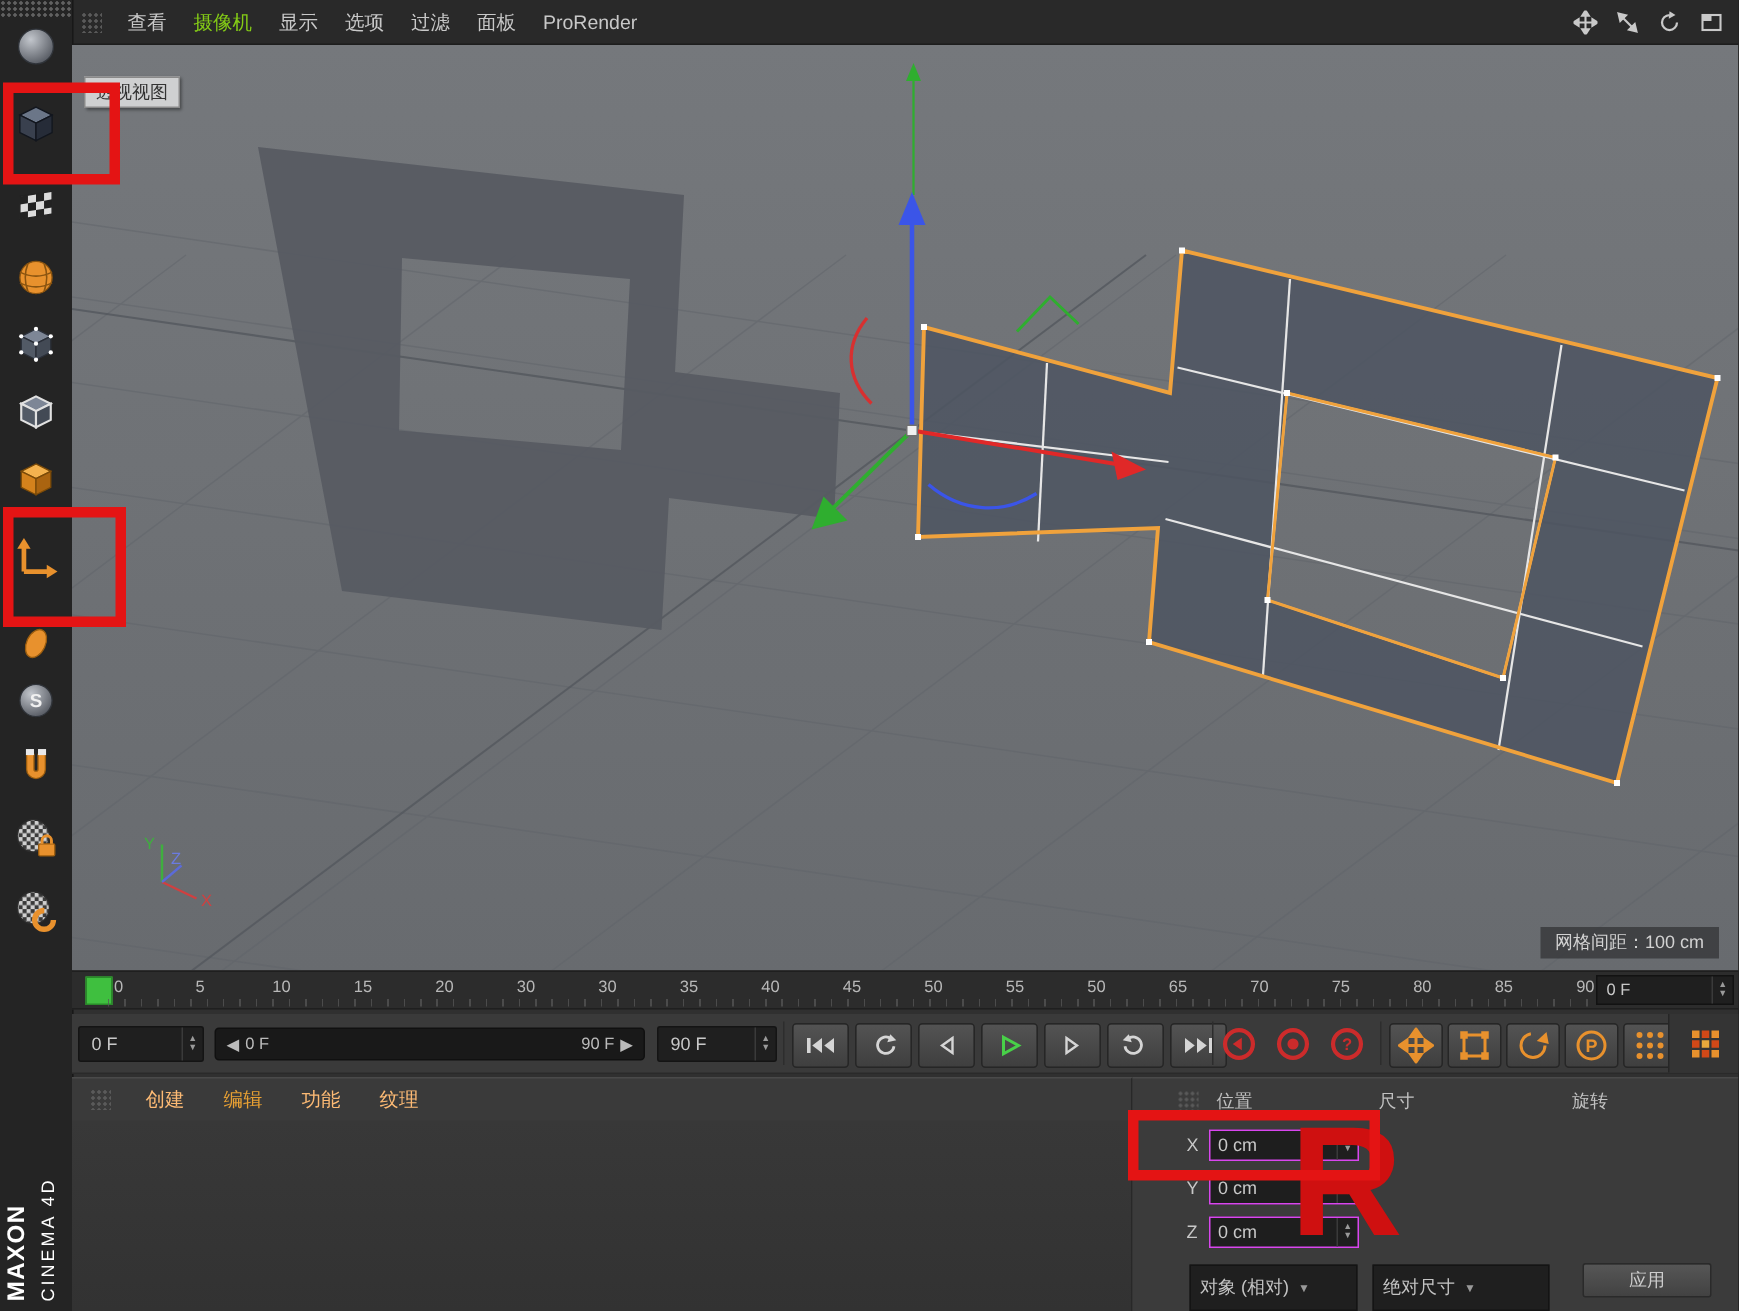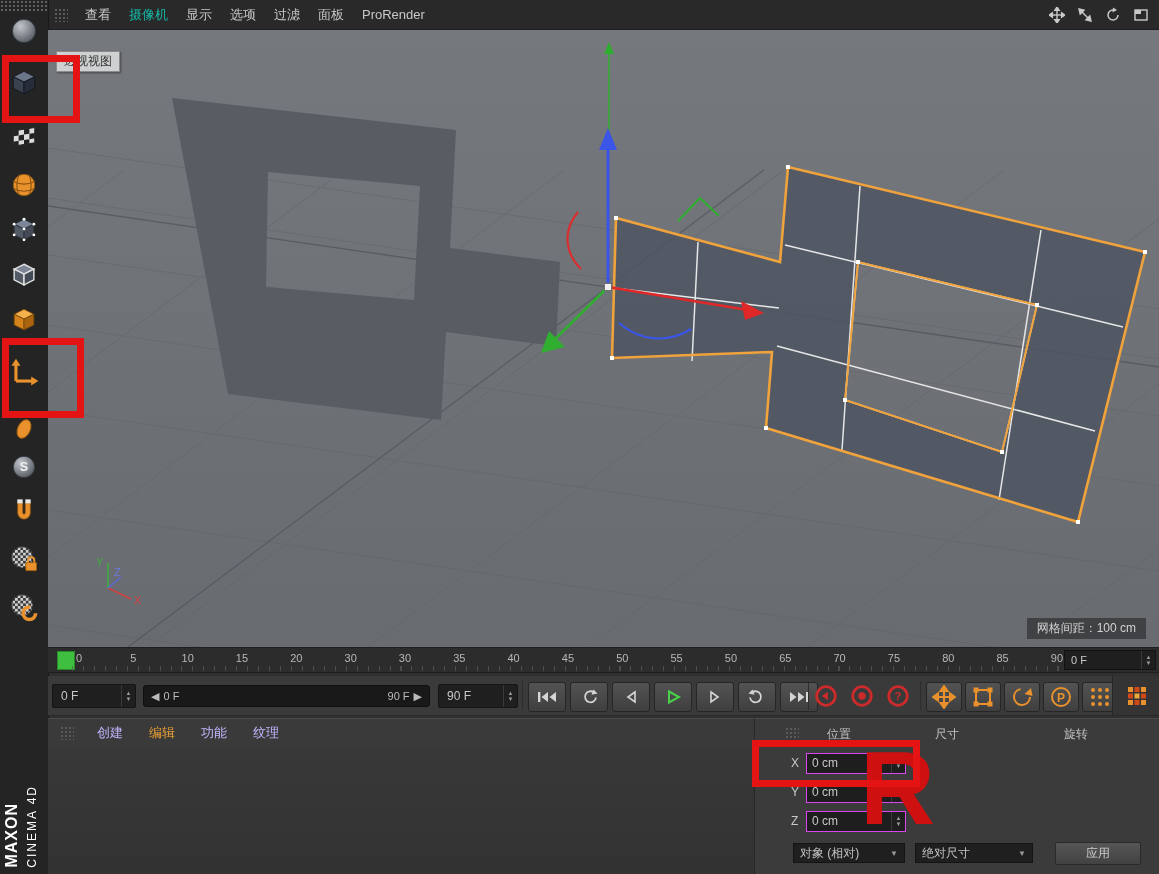--- a/index.html
+++ b/index.html
@@ -4,21 +4,21 @@
 <style>
   html,body{margin:0;padding:0;background:#1b1b1b;}
   #app{position:relative;width:1159px;height:874px;overflow:hidden;
        font-family:"Liberation Sans","DejaVu Sans",sans-serif;color:#c8c8c8;
        background:#303030;user-select:none;}
   
   .menubar{position:absolute;left:48px;top:0;width:1111px;height:30px;background:#292929;
            border-bottom:1px solid #1d1d1d;display:flex;align-items:center;padding-left:6px;box-sizing:border-box;}
   .grip{width:14px;height:14px;background-image:radial-gradient(#5a5a5a 1px,transparent 1.3px);background-size:4px 4px;margin-right:8px;flex:none;}
   .mi{font-size:13px;padding:0 9px;color:#c8c8c8;cursor:default;}
-  .mi.active{color:#14b8a6;}
+  .mi.active{color:#84cc16;}
   .view-icons{margin-left:auto;display:flex;gap:12px;margin-right:10px;align-items:center;}
   .vicon{width:16px;height:16px;display:block;}
   
   .toolbar{position:absolute;left:0;top:0;width:48px;height:874px;background:#242424;border-right:1px solid #181818;}
   .corner{position:absolute;left:0;top:0;width:48px;height:12px;background-image:radial-gradient(#616161 1px,transparent 1.3px);background-size:4px 4px;}
   .ticon{position:absolute;left:5px;width:38px;height:38px;display:flex;align-items:center;justify-content:center;}
   .maxon-v{position:absolute;left:3px;bottom:6px;writing-mode:vertical-rl;transform:rotate(180deg);
            color:#fff;font-weight:bold;font-size:16px;letter-spacing:1px;}
   .cinema-v{position:absolute;left:25px;bottom:6px;writing-mode:vertical-rl;transform:rotate(180deg);
             color:#fff;font-size:12px;letter-spacing:2px;}
@@ -61,33 +61,33 @@
   .obtns{position:absolute;left:878px;top:6px;display:flex;gap:3px;}
   .obtn{width:34px;height:28px;background:linear-gradient(#535353,#3f3f3f);border:1px solid #262626;border-radius:3px;
         display:flex;align-items:center;justify-content:center;}
   .tend{position:absolute;left:1064px;top:0;bottom:0;width:47px;background:#343434;border-left:1px solid #262626;
         display:flex;align-items:center;justify-content:center;}
   .tsep{position:absolute;top:5px;bottom:5px;width:1px;background:#2d2d2d;}
   
   .panel-left{position:absolute;left:48px;top:718px;width:707px;height:156px;background:#3a3a3a;
               border-top:1px solid #4a4a4a;border-right:1px solid #282828;box-sizing:border-box;}
   .pmenu{height:28px;display:flex;align-items:center;padding-left:12px;gap:4px;}
-  .pmi{font-size:13px;padding:0 11px;color:#c4b5fd;}
+  .pmi{font-size:13px;padding:0 11px;color:#fdba74;}
   .pmi.active{color:#e8a033;}
   .panel-left-body{position:absolute;left:0;right:0;top:28px;bottom:0;background:linear-gradient(#383838,#323232);}
   .panel-right{position:absolute;left:755px;top:718px;width:404px;height:156px;background:#3b3b3b;
                border-top:1px solid #4a4a4a;box-sizing:border-box;font-size:12px;}
-  .ph{position:absolute;top:7px;color:#c2c2c2;margin-left:16px;}
+  .ph{position:absolute;top:7px;color:#c2c2c2;}
   .crow{position:absolute;left:36px;height:22px;display:flex;align-items:center;gap:5px;}
   .axis{width:10px;color:#c8c8c8;}
   .cinput{width:100px;height:21px;background:#1e1e1e;border:1px solid #d946ef;color:#c8c8c8;
           display:flex;align-items:center;box-sizing:border-box;}
   .cinput .val{padding-left:5px;flex:1;font-size:12px;}
-  .dropdown{position:absolute;height:20px;background:#1f1f1f;border:1px solid #141414;color:#c4c4c4;
-            display:flex;align-items:center;justify-content:space-between;padding:0 6px;box-sizing:border-box;top:124px;}
+  .dropdown{position:absolute;height:31px;background:#1f1f1f;border:1px solid #141414;color:#c4c4c4;
+            display:flex;align-items:center;justify-content:flex-start;padding:0 6px;box-sizing:border-box;top:124px;}
   .dd-arrow{font-size:8px;color:#999;margin-left:6px;}
   .applybtn{position:absolute;top:123px;left:300px;width:86px;height:23px;background:linear-gradient(#565656,#424242);
             border:1px solid #2a2a2a;border-radius:2px;color:#ccc;display:flex;align-items:center;justify-content:center;box-sizing:border-box;}
   
   .redbox{position:absolute;border:7px solid #e41414;box-sizing:border-box;z-index:60;pointer-events:none;}
   .watermark{position:absolute;left:860px;top:736px;font-size:104px;line-height:1;font-weight:800;color:#cf1010;z-index:55;pointer-events:none;}
 </style>
 </head>
 <body>
 

